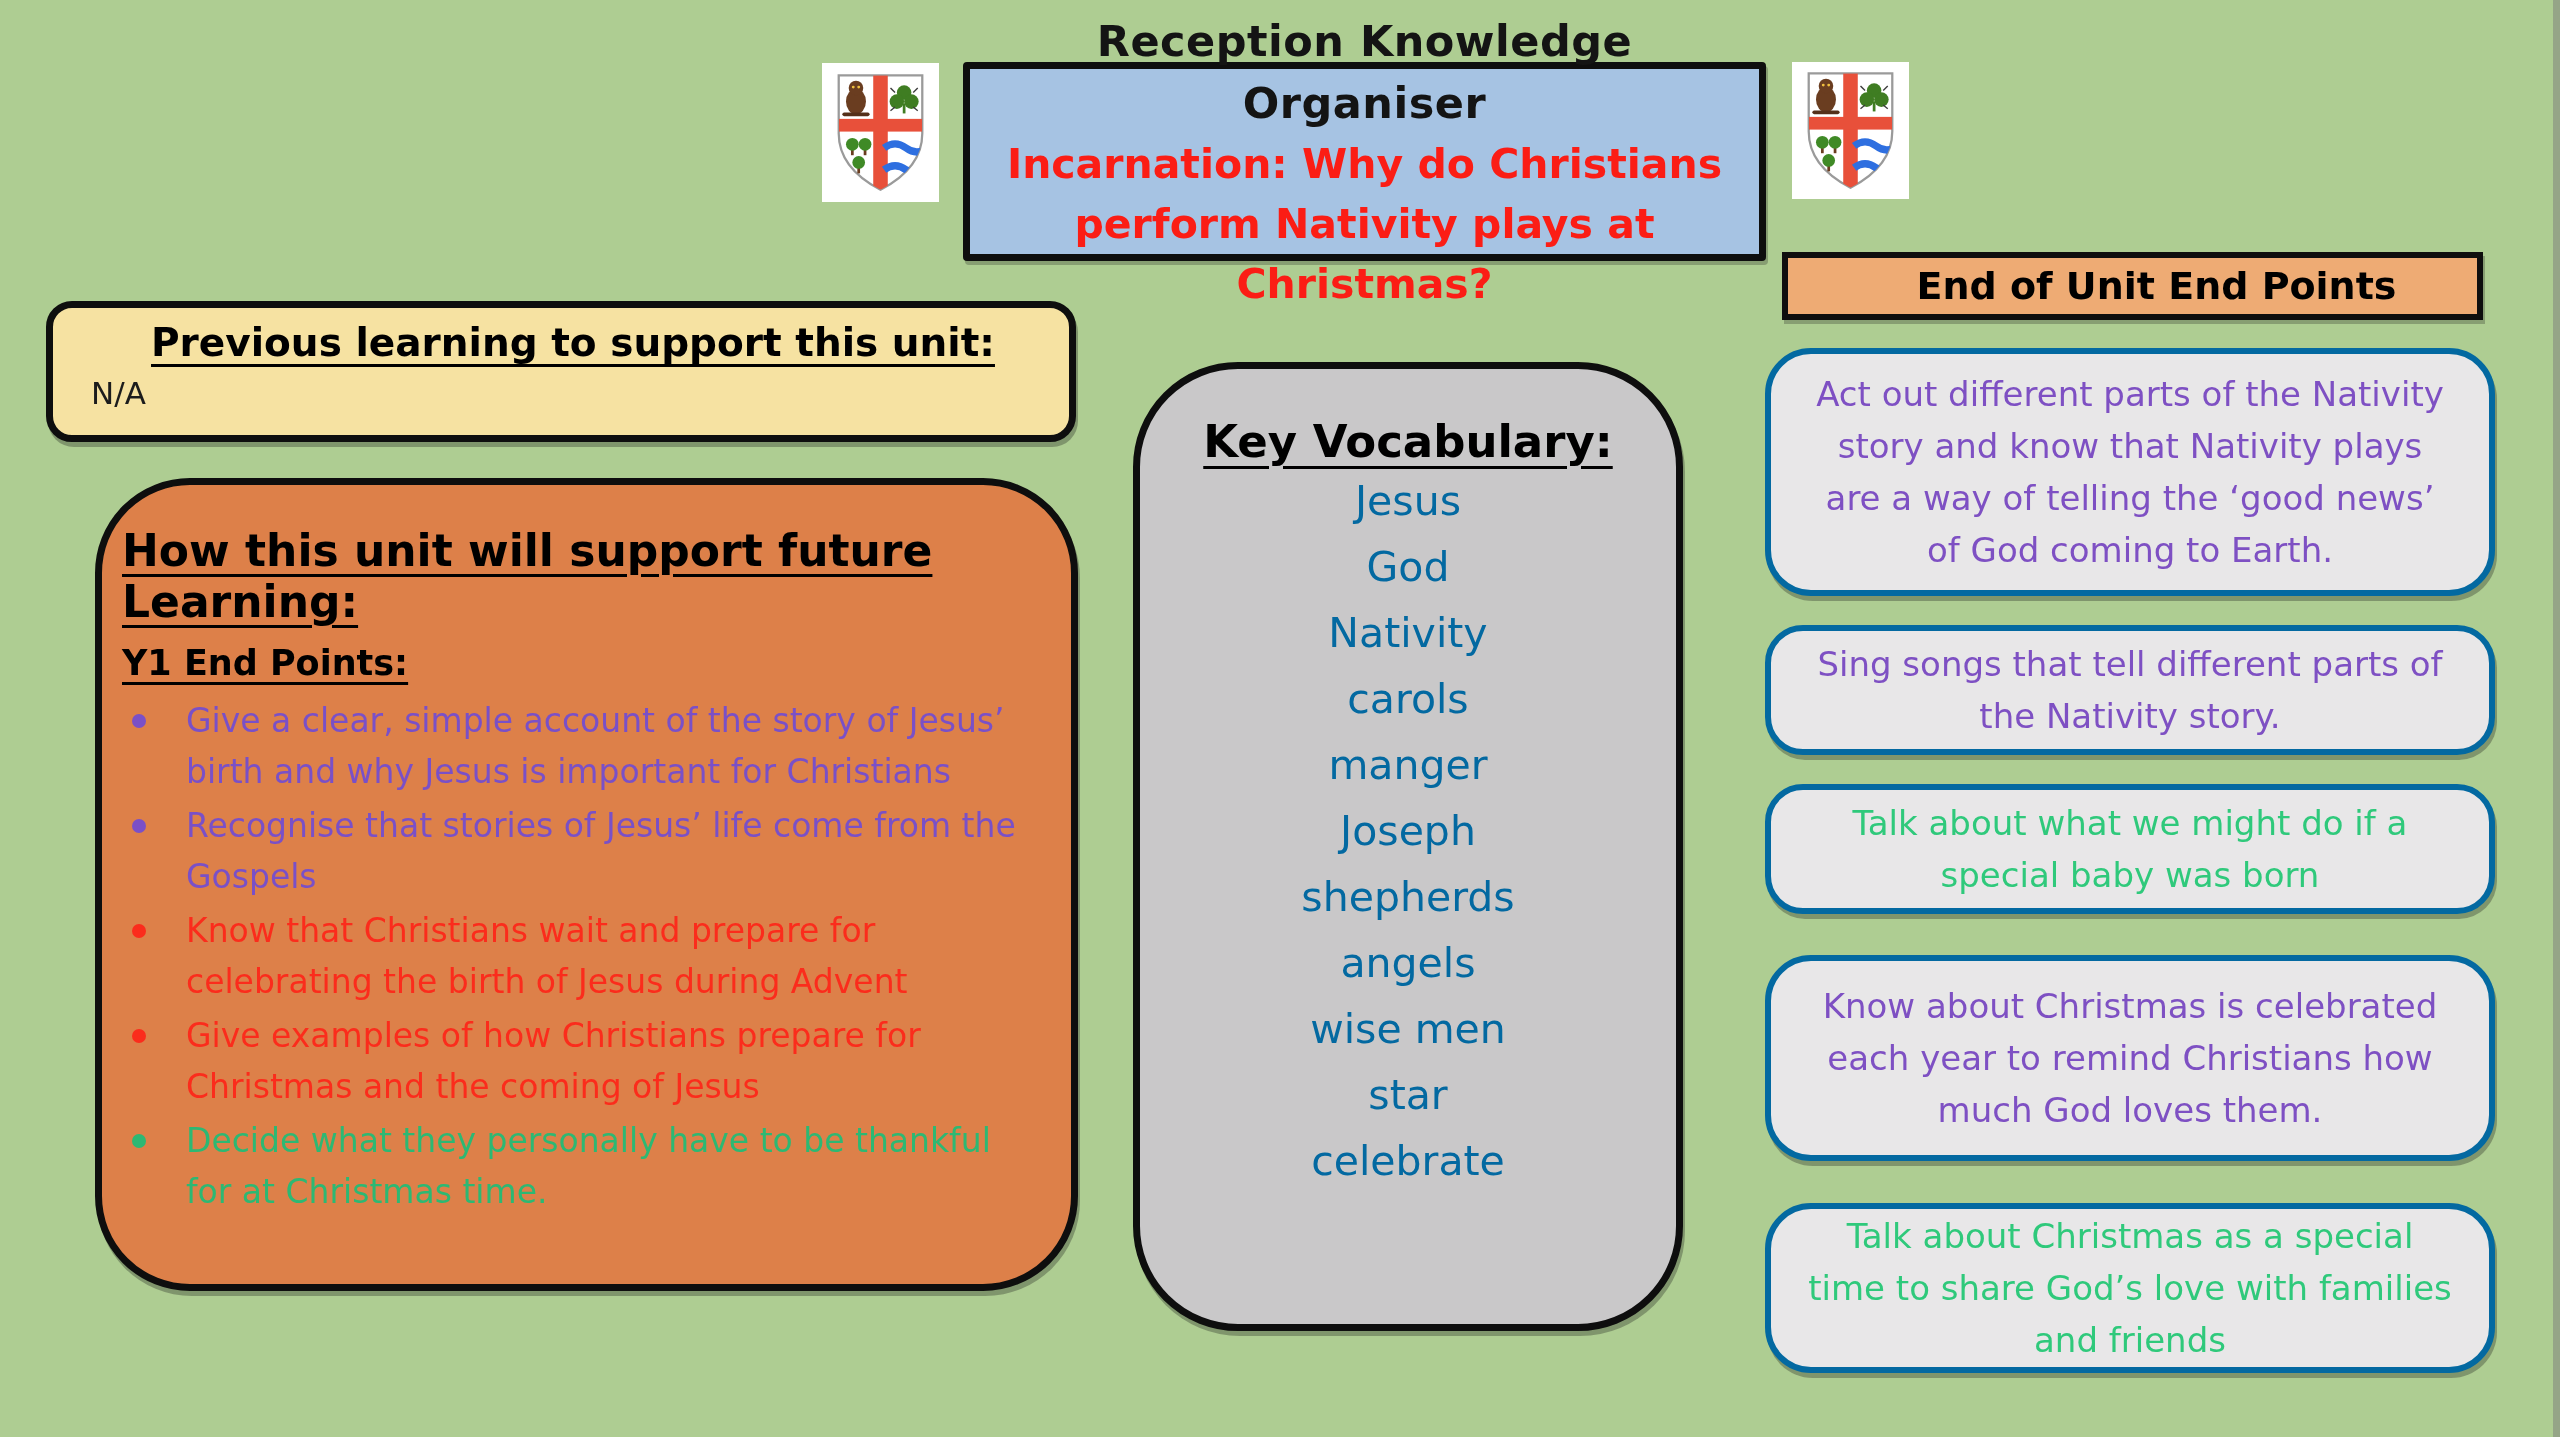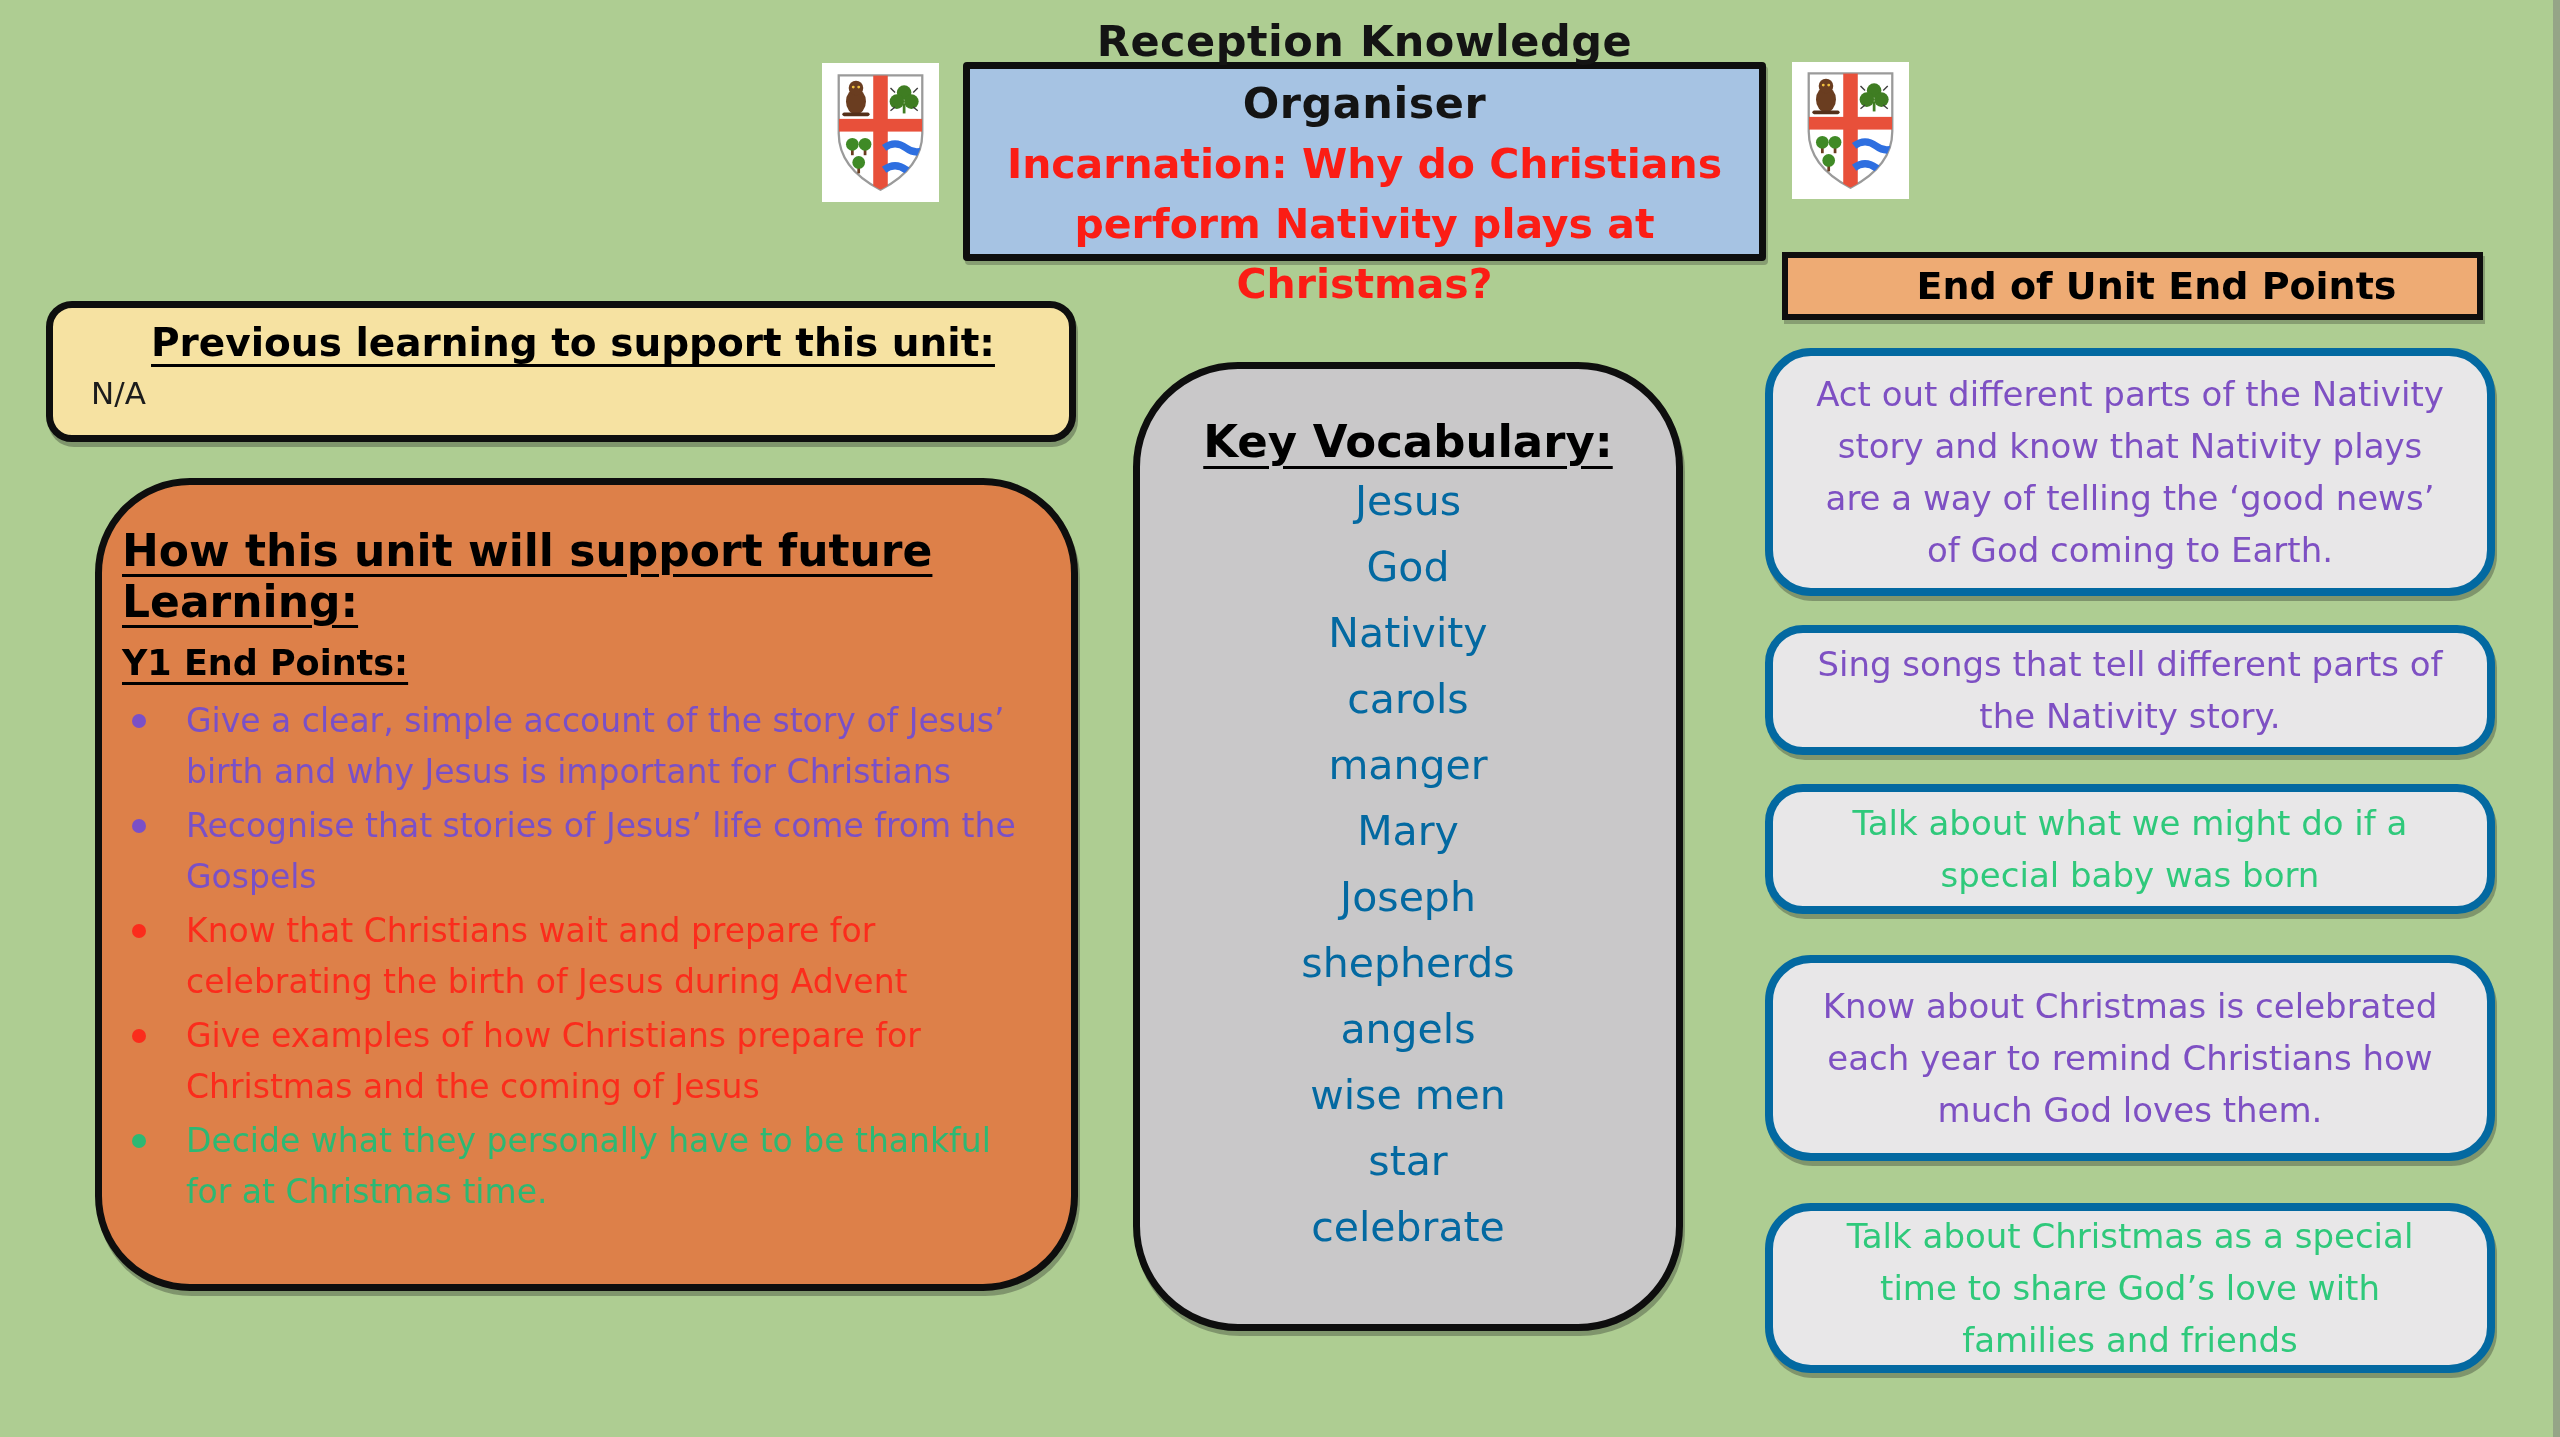--- a/index.html
+++ b/index.html
@@ -72,21 +72,21 @@
   .vocab-word:first-of-type { margin-top:12px; }
 
   
   .ep-header {
     position:absolute; left:1782px; top:252px; width:701px; height:68px;
     border:6px solid #0e0e0e; display:flex; align-items:center; justify-content:center;
     font-size:38px; font-weight:bold; box-shadow:2px 4px 0 rgba(20,20,20,.25);
   }
   .ep-card {
     position:absolute; left:1765px; width:730px;
-    border:8px solid #0369a1; border-radius:46px;
+    border:6px solid #0369a1; border-radius:46px;
     display:flex; align-items:center; justify-content:center; text-align:center;
     font-size:34px; line-height:52px; padding:0 36px;
     box-shadow:2px 5px 0 rgba(20,20,20,.3);
   }
   .ep-card-1 { top:348px;  height:248px; }
   .ep-card-2 { top:625px;  height:130px; border-radius:38px; }
   .ep-card-3 { top:784px;  height:130px; border-radius:38px;text-align:center; }
   .ep-card-4 { top:955px;  height:206px; }
   .ep-card-5 { top:1203px; height:170px; }
 </style>
@@ -221,21 +221,20 @@
     </ul>
   </div>
 
   <div class="vocab-box" style="background-color: rgb(201, 200, 201);">
     <div class="vocab-heading">Key Vocabulary:</div>
     <div class="vocab-word">Jesus</div>
     <div class="vocab-word">God</div>
     <div class="vocab-word">Nativity</div>
     <div class="vocab-word">carols</div>
     <div class="vocab-word">manger</div>
-    <div class="vocab-word">Mary</div>
     <div class="vocab-word">Joseph</div>
     <div class="vocab-word">shepherds</div>
     <div class="vocab-word">angels</div>
     <div class="vocab-word">wise men</div>
     <div class="vocab-word">star</div>
     <div class="vocab-word">celebrate</div>
   </div>
 
   <div class="ep-header" style="background-color: rgb(238, 171, 116); padding-left: 48px;">
     <span>End of Unit End Points</span>

